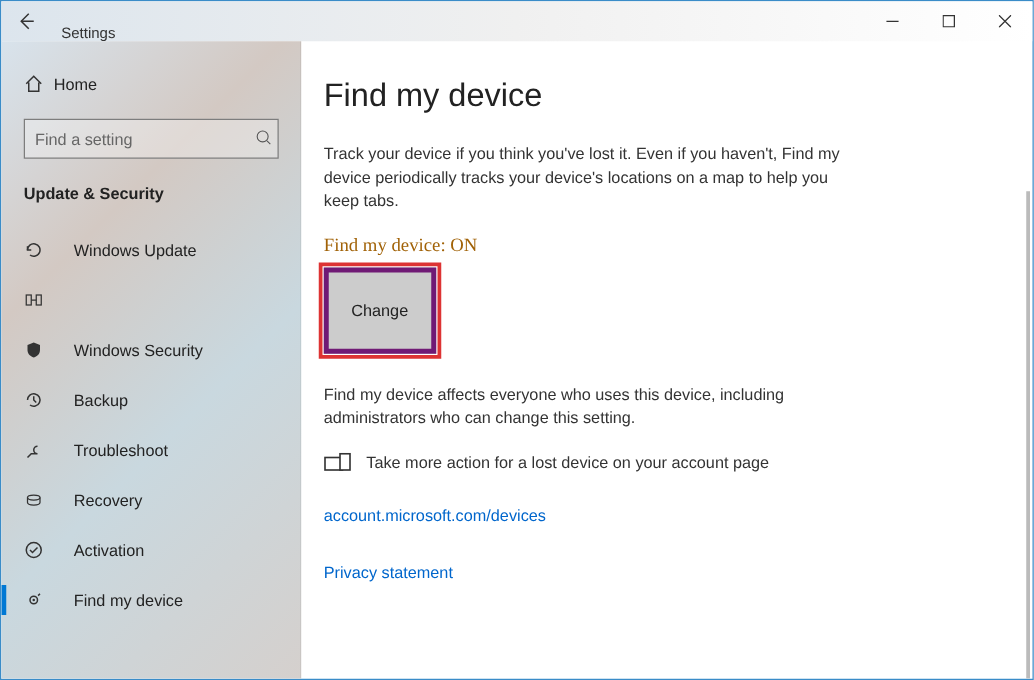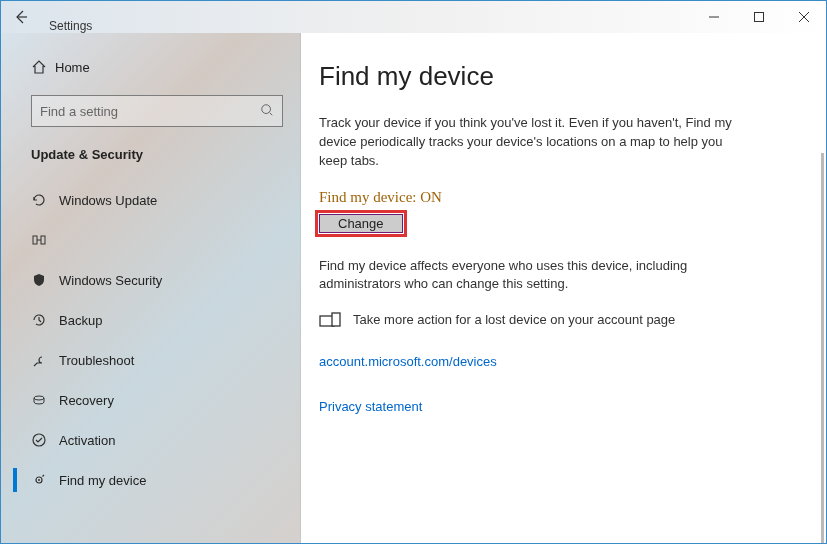--- a/index.html
+++ b/index.html
@@ -47,23 +47,23 @@
   justify-content: center;
   font-size: 12px;
   color: #333;
   font-family: "Segoe UI Symbol", Arial;
 }
 .content-wrapper {
   display: flex;
   height: calc(100% - 32px);
 }
 .sidebar {
-  width: 300px;
+  width: 240px;
   background: linear-gradient(135deg, #d8e3ec 0%, #d3c9c3 30%, #c9d8df 60%, #d5d0cd 100%);
-  padding: 18px 0 0 12px;
+  padding: 18px 0 0 0;
   position: relative;
   overflow: hidden;
 }
 .sidebar::before {
   content: "";
   position: absolute;
   right: 0;
   top: 0;
   bottom: 0;
   width: 1px;
@@ -105,20 +105,21 @@
   padding: 0 18px 18px 18px;
 }
 .nav-item {
   display: flex;
   align-items: center;
   padding: 12px 18px;
   font-size: 13px;
   color: #222;
   cursor: pointer;
   position: relative;
+  gap: 12px;
 }
 .nav-item.active::before {
   content: "";
   position: absolute;
   left: 0;
   top: 8px;
   bottom: 8px;
   width: 4px;
   background: #0078d4;
 }
@@ -143,25 +144,25 @@
   max-width: 420px;
 }
 .status-line {
   font-size: 15px;
   color: #a16207;
   margin-bottom: 8px;
   font-family: Liberation Serif, serif;
 }
 .change-btn {
   display: inline-block;
-  padding: 1px 18px;
+  padding: 23px 18px;
   font-size: 13px;
   color: #222;
   background: #ccc;
-  border: 1px solid #701a75;
+  border: 4px solid #701a75;
   outline: 3px solid #d33;
   outline-offset: 1px;
   cursor: pointer;
   margin-bottom: 24px;
 }
 .action-row {
   display: flex;
   align-items: flex-start;
   gap: 12px;
   margin-bottom: 20px;

